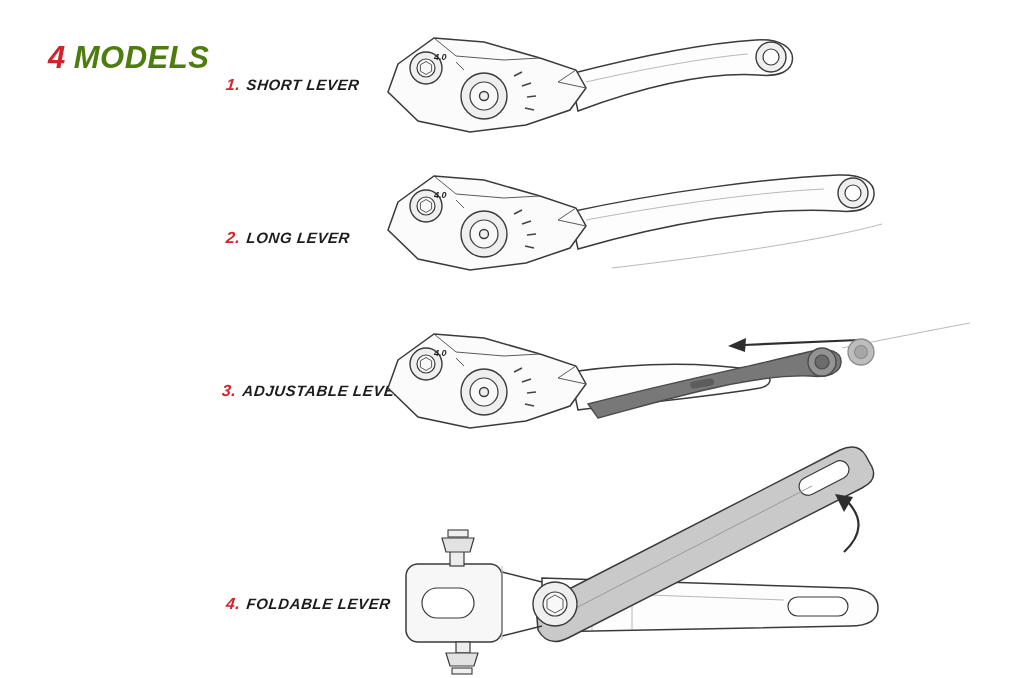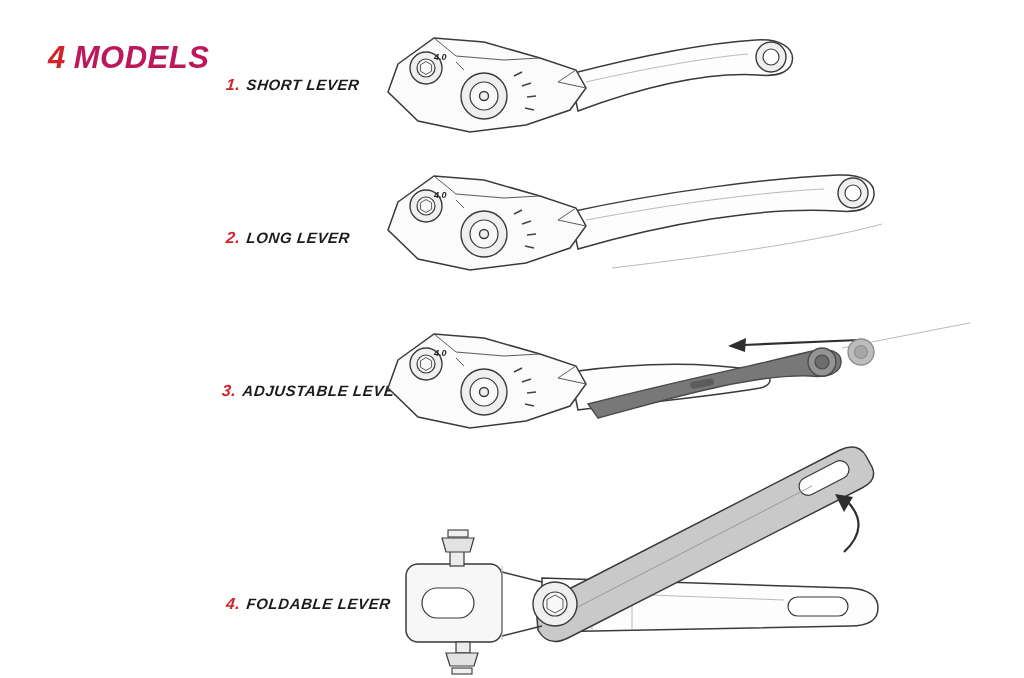--- a/index.html
+++ b/index.html
@@ -6,21 +6,21 @@
   .canvas{
     position:relative;width:1024px;height:678px;background:#ffffff;overflow:hidden;
     font-family:"Liberation Sans",sans-serif;
   }
   .title{
     position:absolute;left:48px;top:40px;
     font-size:31px;font-weight:900;font-style:italic;letter-spacing:.5px;
     white-space:nowrap;
   }
   .title .num{color:#d2232a;margin-right:8px;}
-  .title .word{color:#be185d;}
+  .title .word{color:#4d7c0f;}
   .model-label{
     position:absolute;
     font-size:15px;font-weight:700;font-style:italic;letter-spacing:.6px;
     transform:skewX(-6deg);white-space:nowrap;color:#1c1c1c;
   }
   .model-label .n{color:#d2232a;margin-right:6px;font-size:16px;}
   .illus{position:absolute;}
   
   .body{fill:#fbfbfb;stroke:#3a3a3a;stroke-width:1.5;}
   .blade{fill:#fdfdfd;stroke:#3a3a3a;stroke-width:1.5;}

